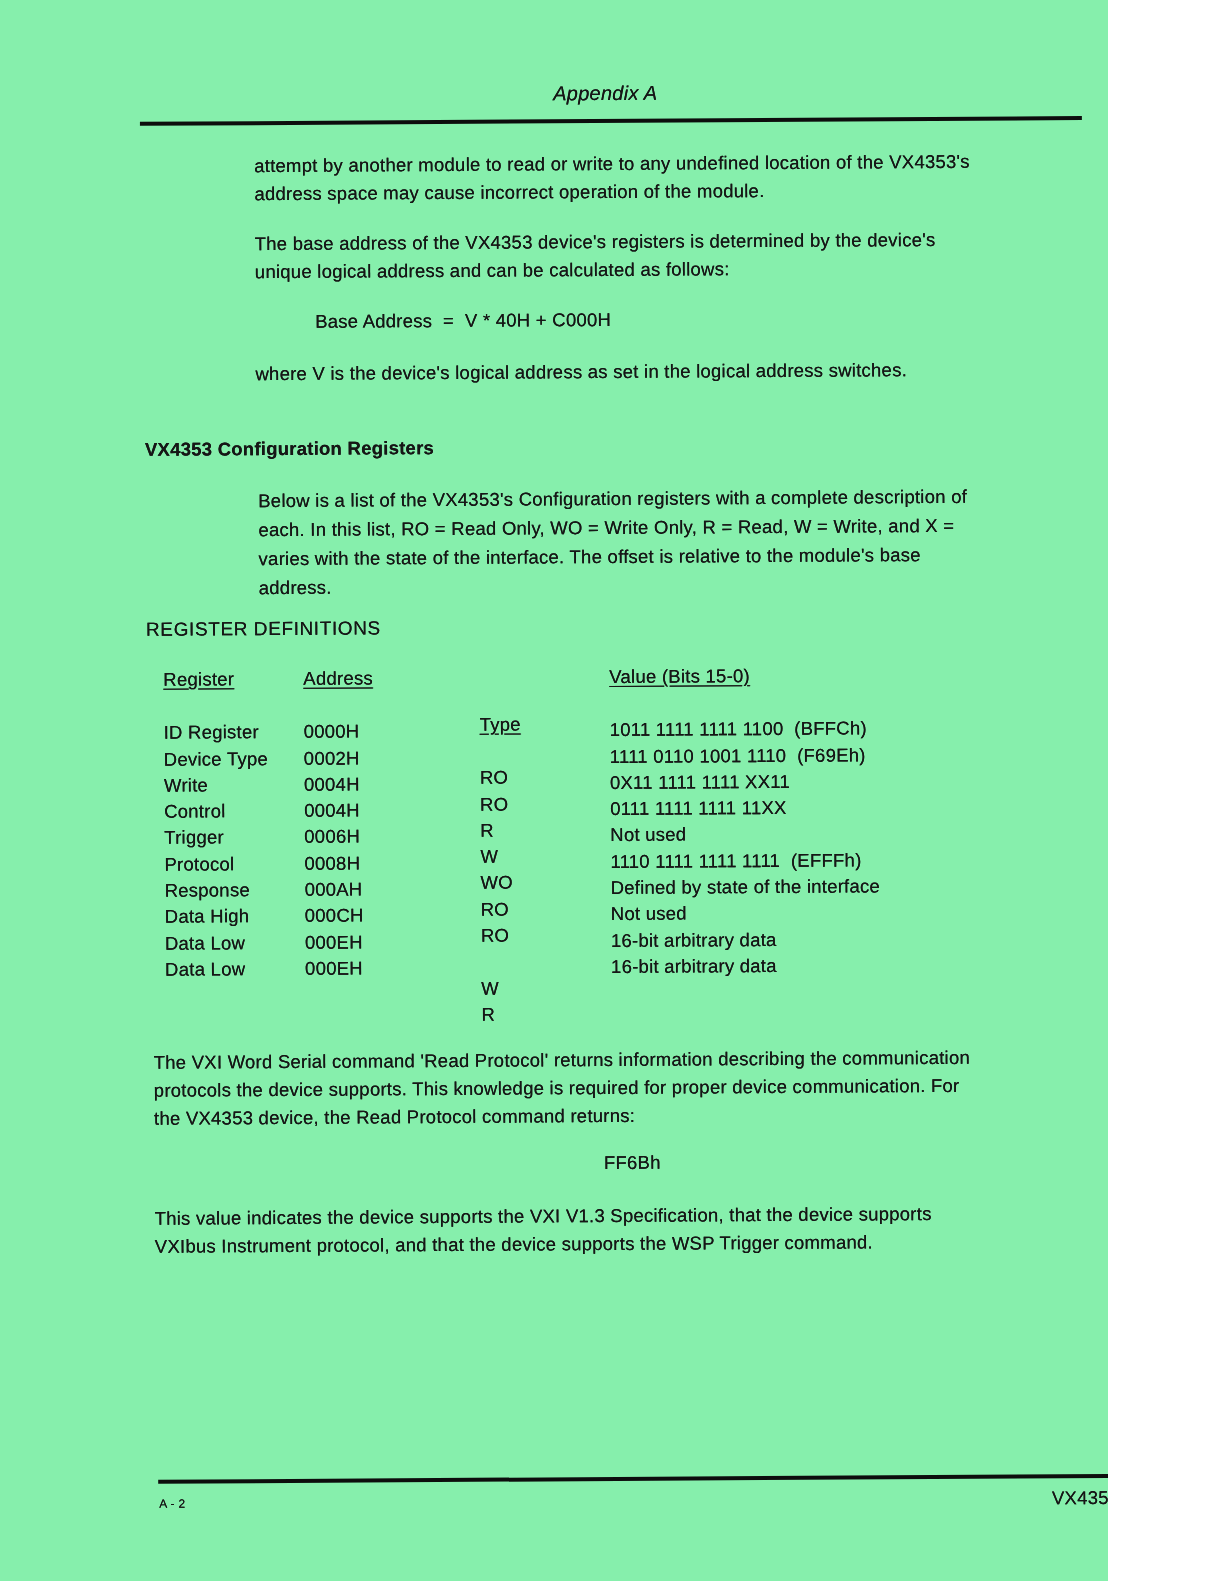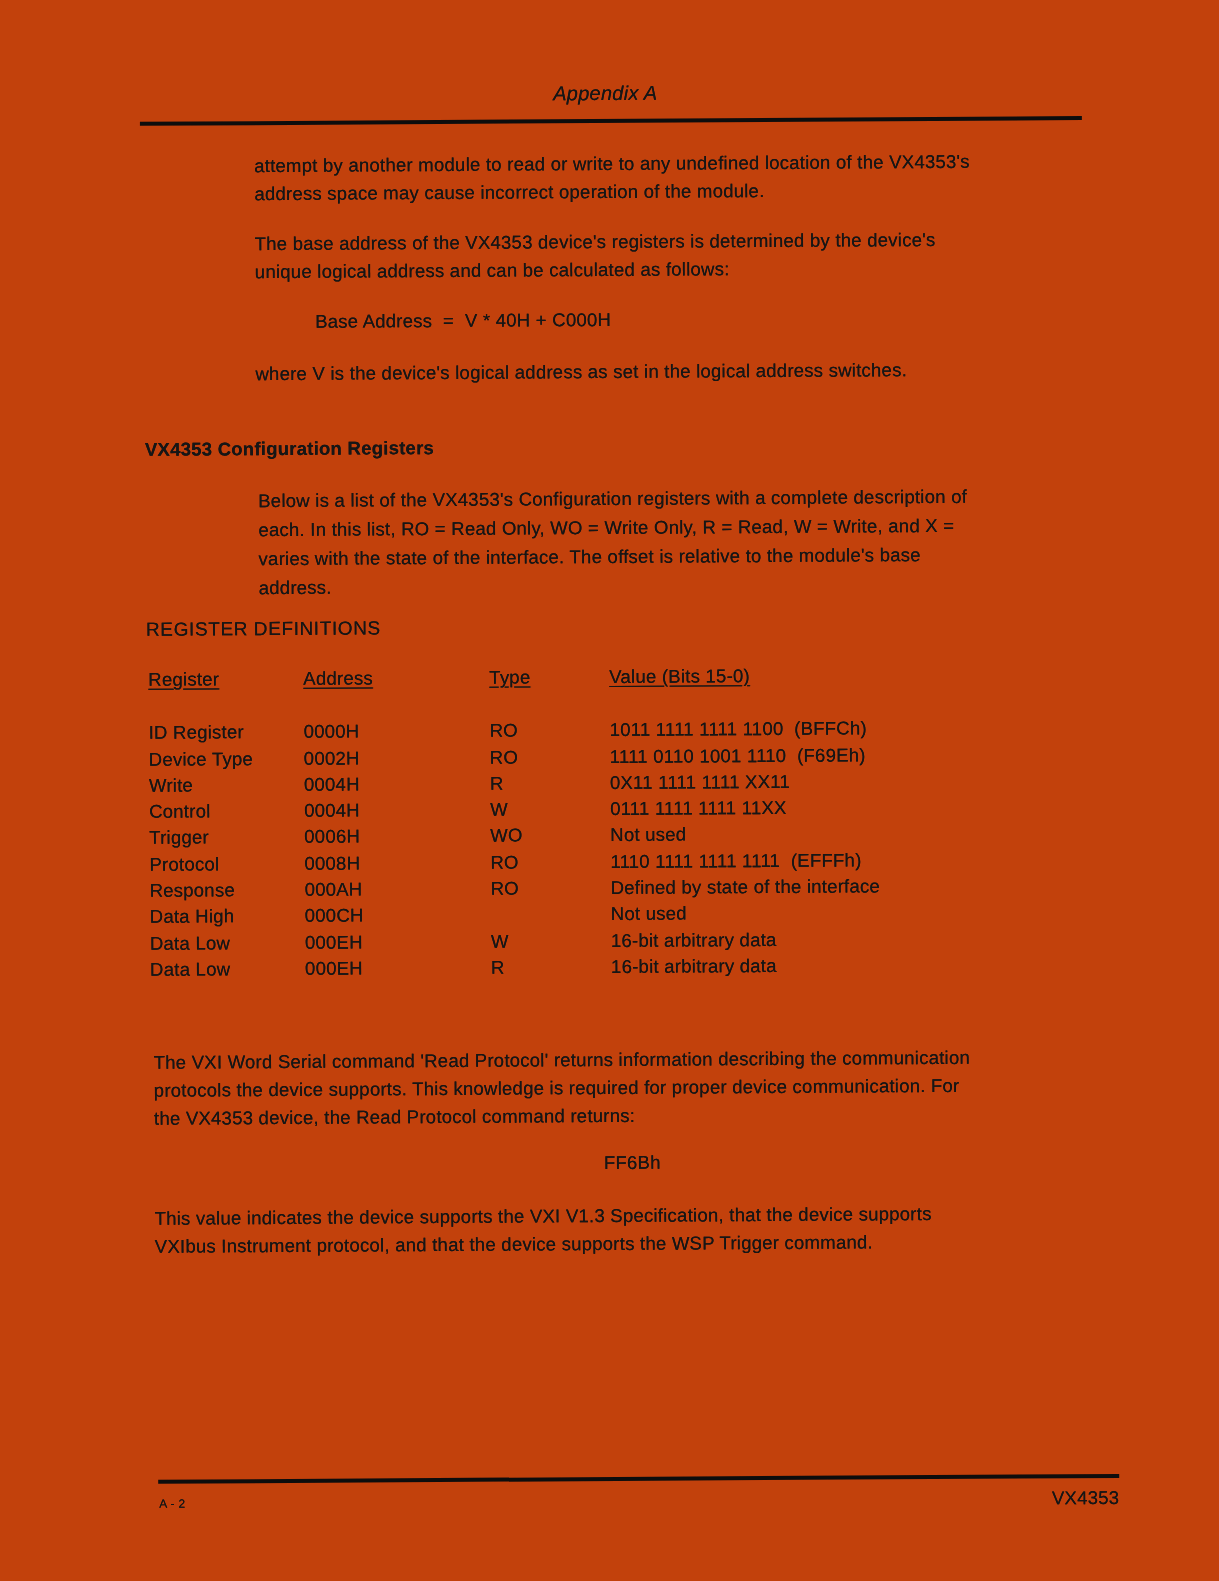--- a/index.html
+++ b/index.html
@@ -2,23 +2,23 @@
 <html><head>
 <meta charset="utf-8">
 <style>
   html, body {
     margin: 0;
     padding: 0;
     background: #ffffff;
   }
   .page {
     position: relative;
-    width: 1219px;
+    width: 1108px;
     height: 1581px;
-    background: #c2410c;
+    background: #86efac;
     overflow: hidden;
     font-family: "Liberation Sans", sans-serif;
     color: #161616;
   }
   .content {
     position: absolute;
     left: 0; top: 0;
     width: 1219px;
     height: 1581px;
     transform: rotate(-0.35deg);
@@ -82,23 +82,23 @@
   .trow {
     position: relative;
     height: 26.3px;
   }
   .trow-header { margin-bottom: 27px; }
   .tcell {
     position: absolute;
     top: 0;
     white-space: pre;
   }
-  .c-reg  { left: 1px; }
+  .c-reg  { left: 16px; }
   .c-addr { left: 156px; }
-  .c-type { left: 342px; }
+  .c-type { left: 332px; margin-top: 47px; }
   .c-val  { left: 462px; }
   .th { text-decoration: underline; text-underline-offset: 3px; }
   .p5 { left: 152px; top: 1046px; width: 940px; }
   .protocol-value {
     position: absolute;
     left: 170px; top: 1152px;
     width: 920px;
     text-align: center;
   }
   .p6 { left: 152px; top: 1202px; width: 920px; }

